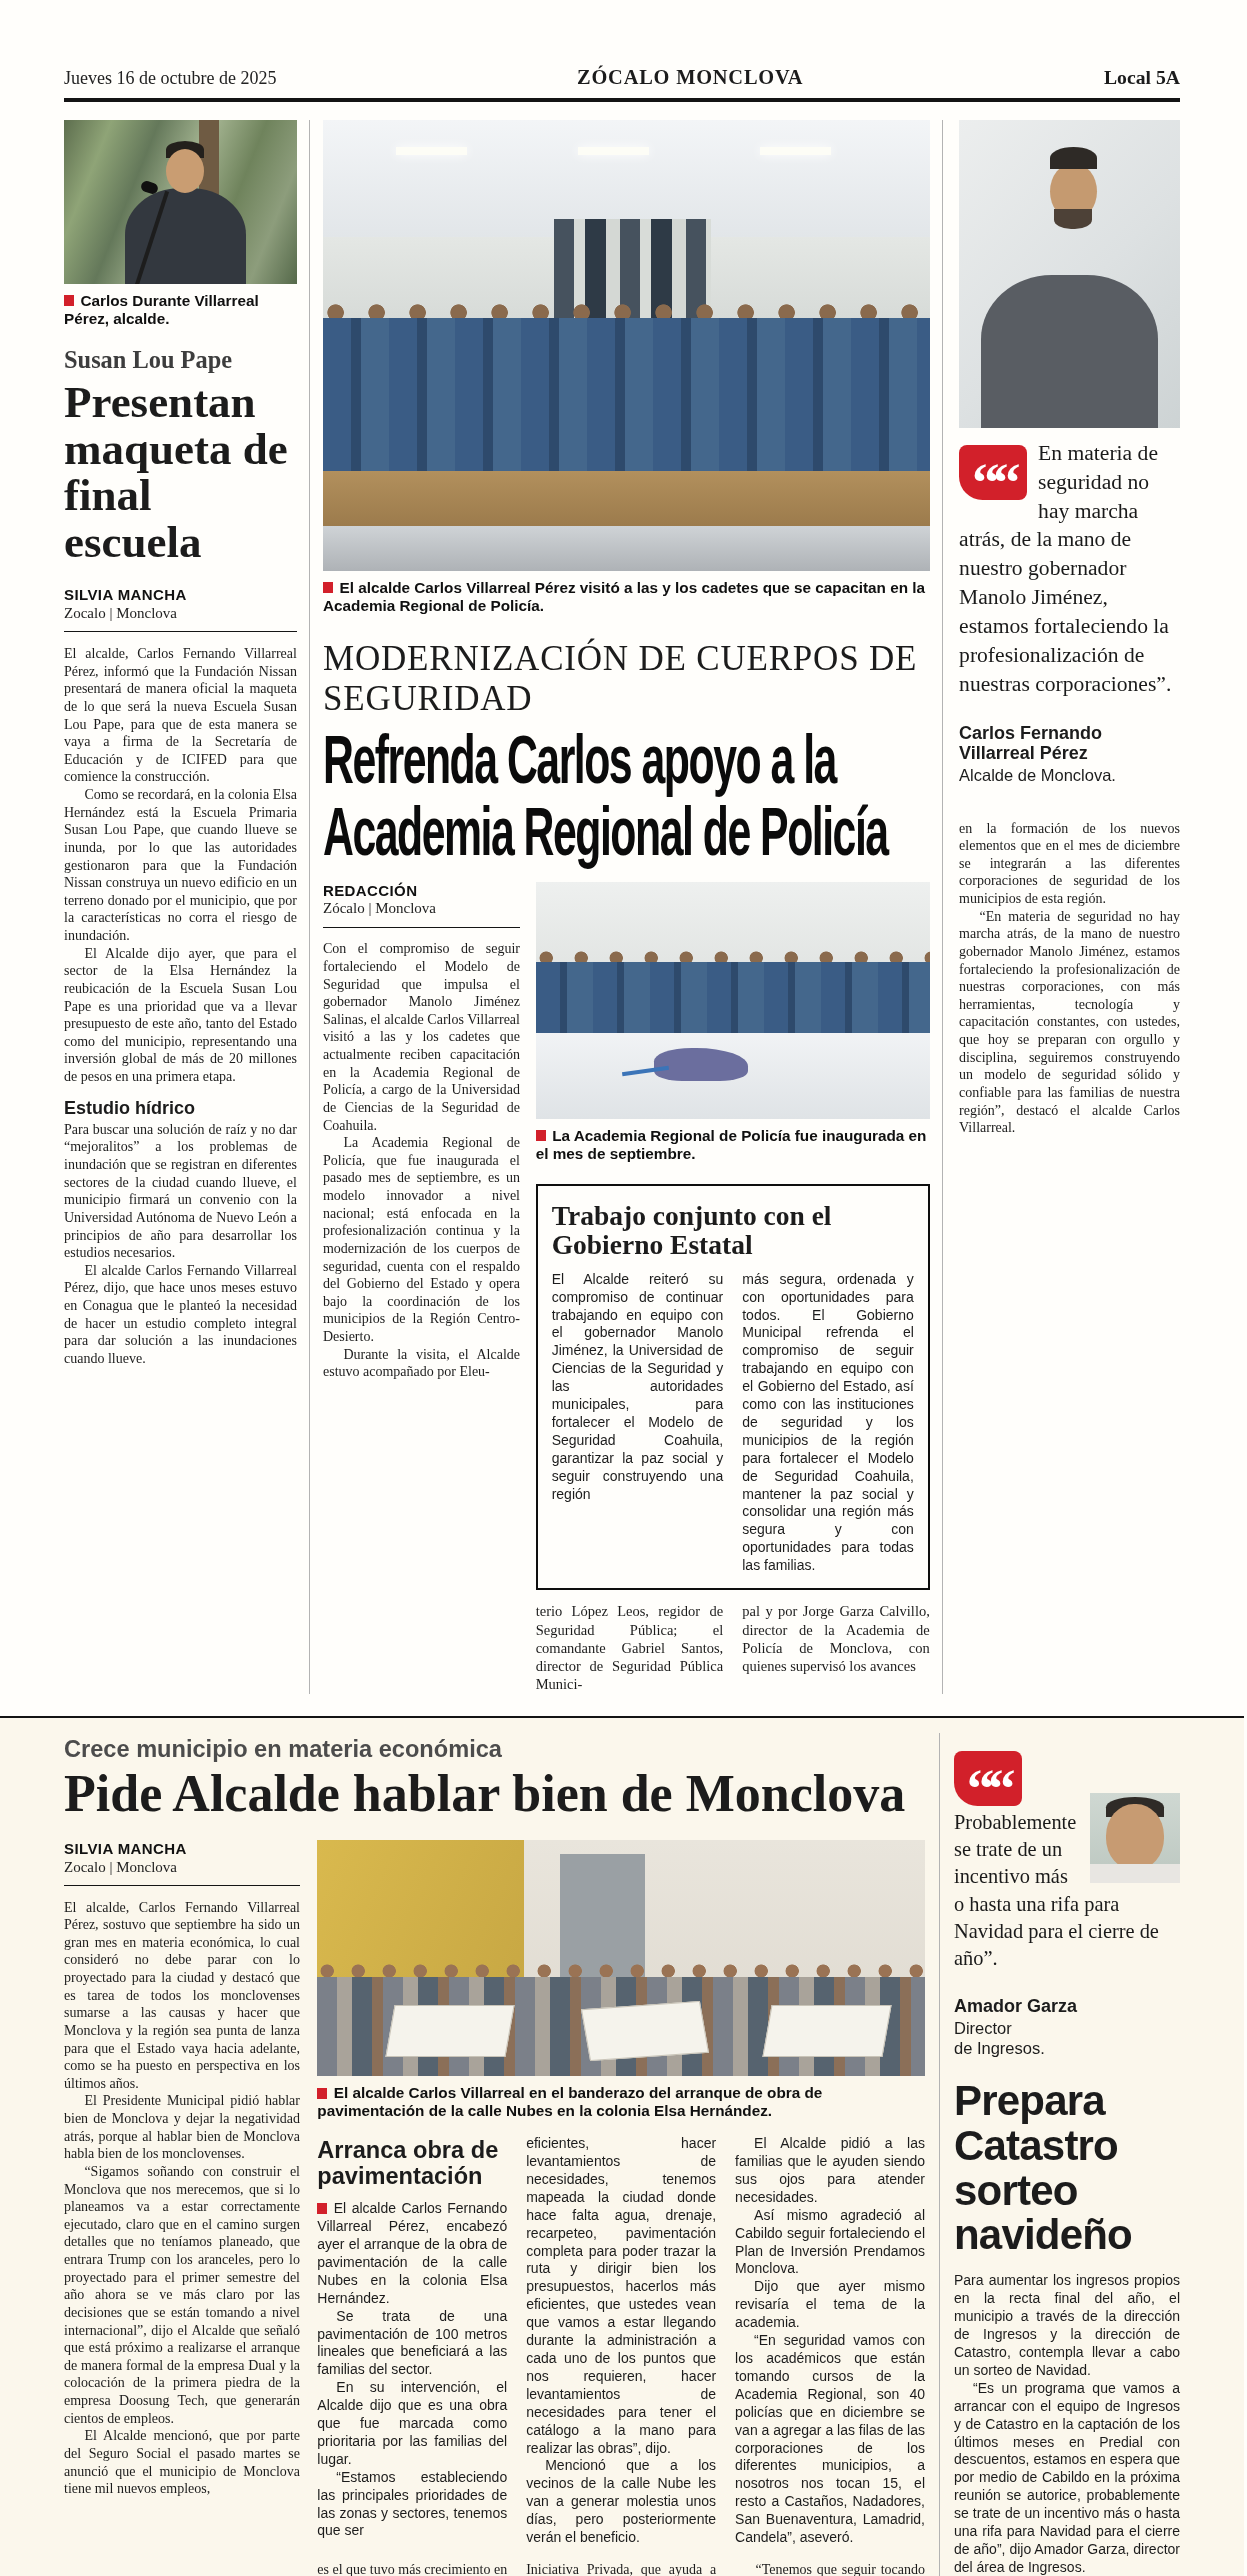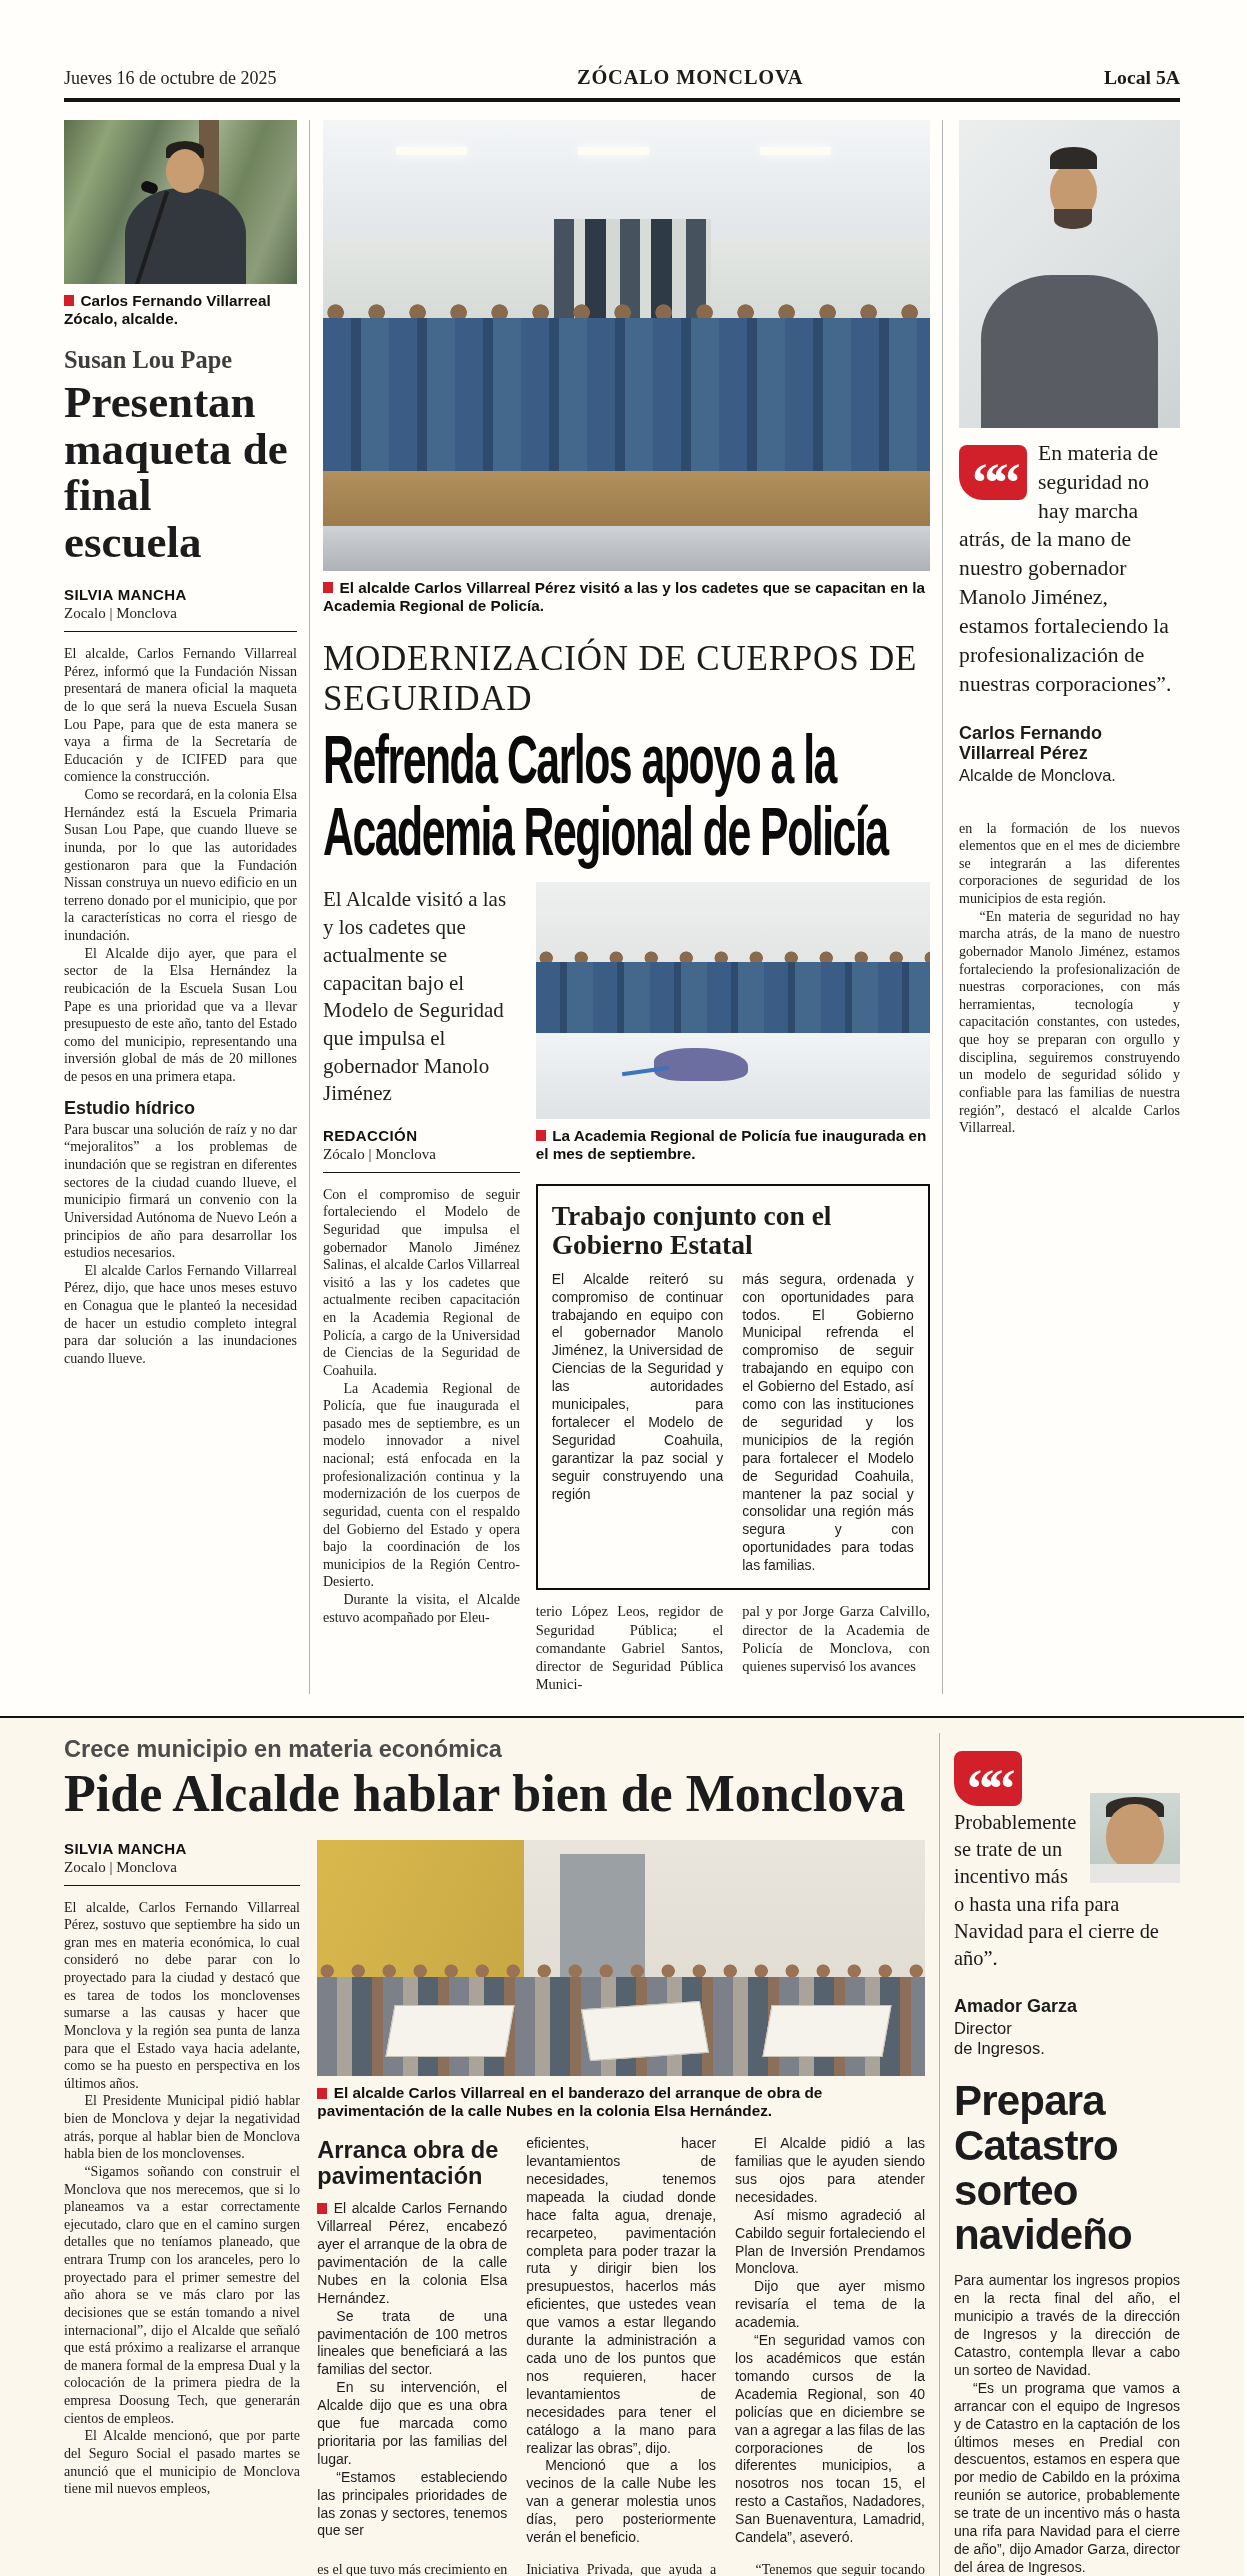--- a/index.html
+++ b/index.html
@@ -144,21 +144,21 @@
     <article class="col-left">
       <div class="photo ph1">
         <div class="bg"></div>
         <div class="pillar"></div>
         <div class="person"></div>
         <div class="hair"></div>
         <div class="face"></div>
         <div class="mic"></div>
         <div class="michead"></div>
       </div>
-      <p class="caption"><span class="redsq"></span><span>Carlos Fernando Villarreal Zócalo, alcalde.</span></p>
+      <p class="caption"><span class="redsq"></span><span>Carlos Durante Villarreal Pérez, alcalde.</span></p>
 
       <h2 class="kicker-serif">Susan Lou Pape</h2>
       <h1 class="headline-1">Presentan maqueta de final escuela</h1>
 
       <div>
         <div class="byline-name">SILVIA MANCHA</div>
         <div class="byline-org">Zocalo | Monclova</div>
         <div class="byline-rule"></div>
       </div>
 
@@ -187,21 +187,20 @@
 
       <h2 class="kicker-main">MODERNIZACIÓN DE CUERPOS DE SEGURIDAD</h2>
       <h1 class="mega">
         <span class="squeeze">Refrenda Carlos apoyo a la</span>
         <span class="squeeze">Academia Regional de Policía</span>
       </h1>
 
       <div class="main-body">
 
         <div>
-          <p class="deck">El Alcalde visitó a las y los cadetes que actualmente se capacitan bajo el Modelo de Seguridad que impulsa el gobernador Manolo Jiménez</p>
           <div class="byline-name">REDACCIÓN</div>
           <div class="byline-org">Zócalo | Monclova</div>
           <div class="byline-rule"></div>
           <p class="body-p">Con el compromiso de seguir fortaleciendo el Modelo de Seguridad que impulsa el gobernador Manolo Jiménez Salinas, el alcalde Carlos Villarreal visitó a las y los cadetes que actualmente reciben capacitación en la Academia Regional de Policía, a cargo de la Universidad de Ciencias de la Seguridad de Coahuila.</p>
           <p class="body-p ind">La Academia Regional de Policía, que fue inaugurada el pasado mes de septiembre, es un modelo innovador a nivel nacional; está enfocada en la profesionalización continua y la modernización de los cuerpos de seguridad, cuenta con el respaldo del Gobierno del Estado y opera bajo la coordinación de los municipios de la Región Centro-Desierto.</p>
           <p class="body-p ind">Durante la visita, el Alcalde estuvo acompañado por Eleu-</p>
         </div>
 
         <div>
           <div class="photo ph4">

